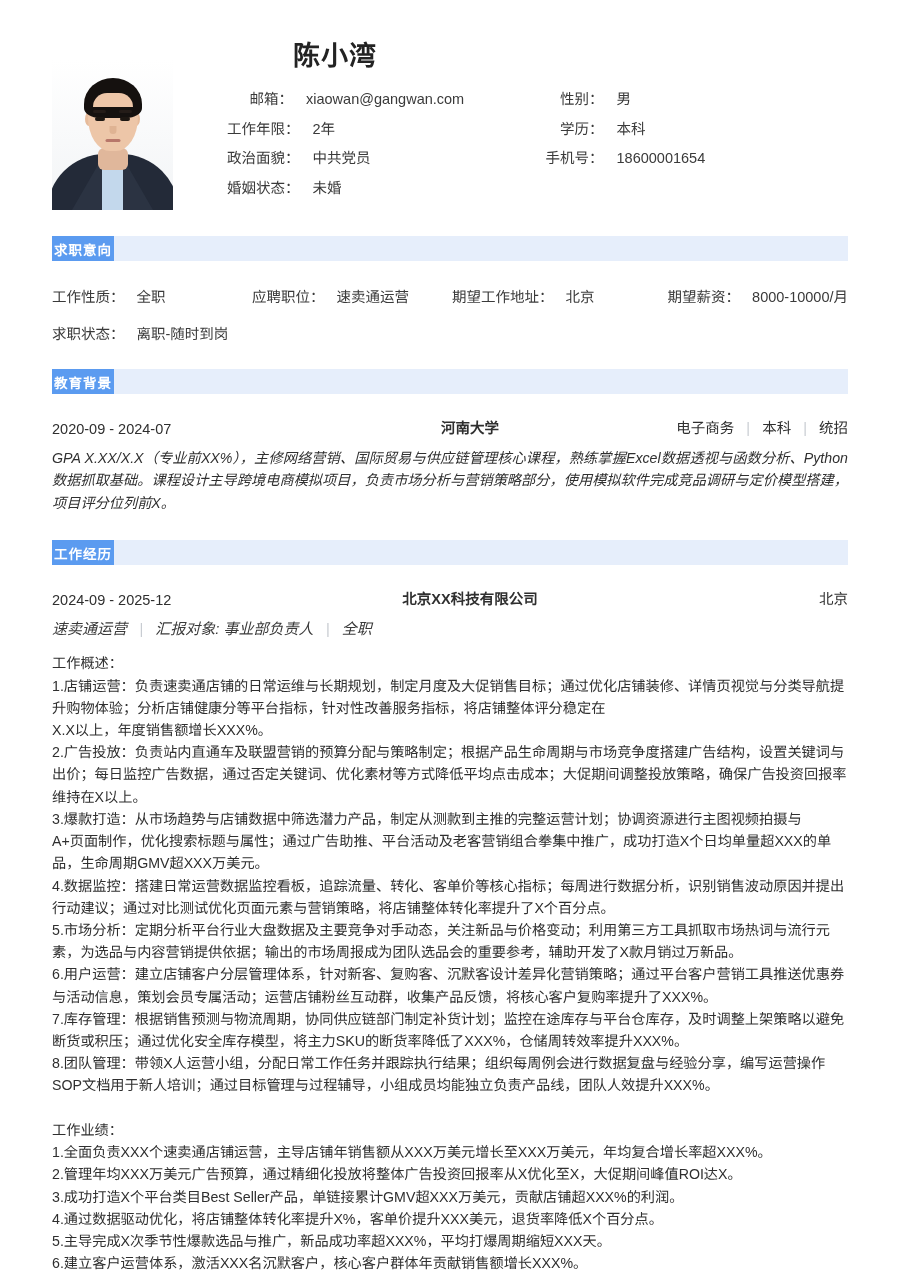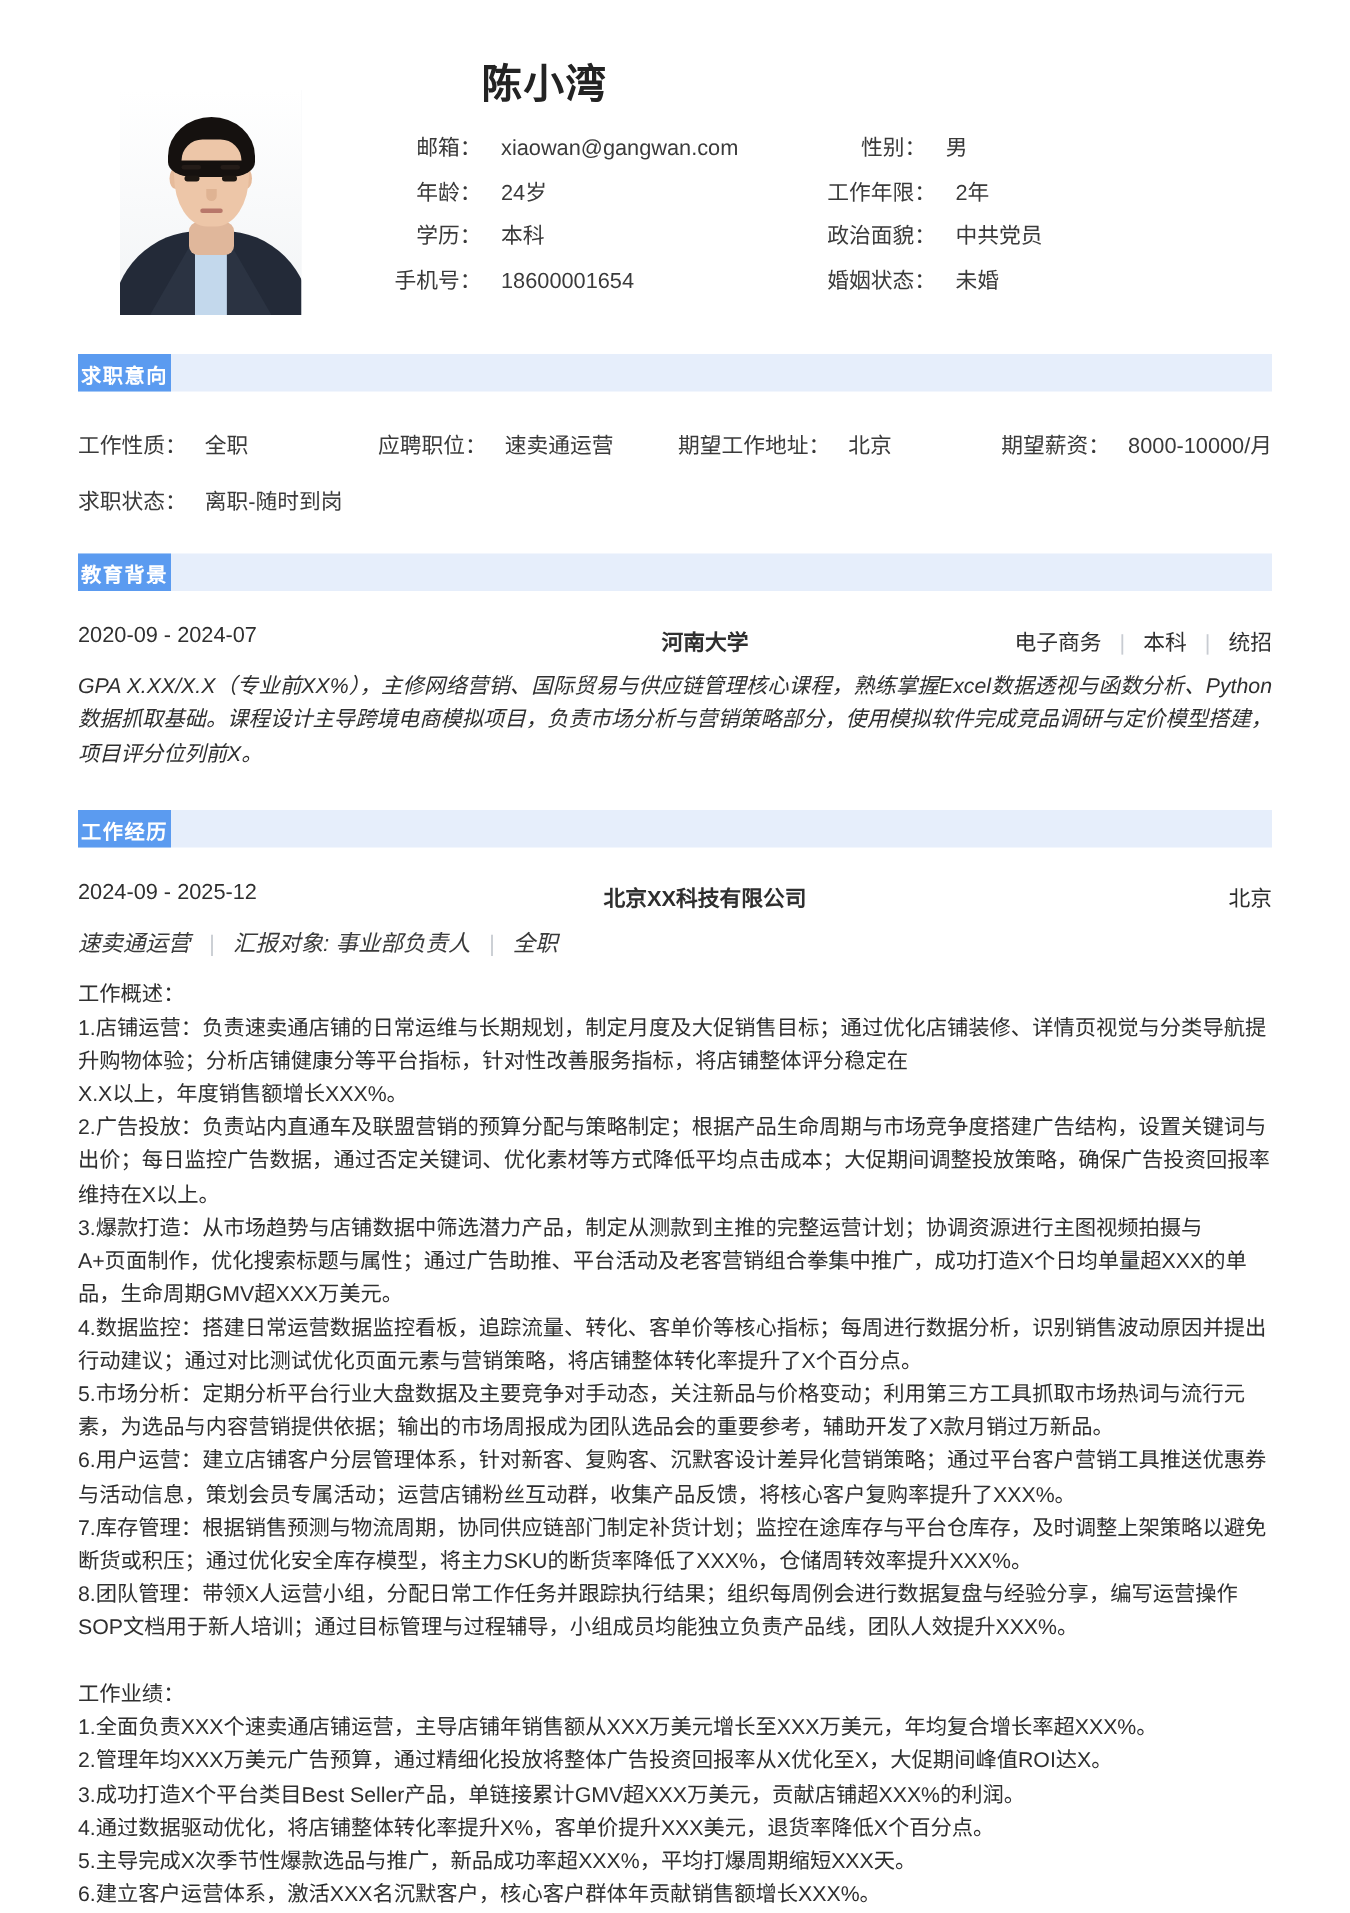--- a/index.html
+++ b/index.html
@@ -21,21 +21,21 @@
     width: 900px;
     height: 1275px;
     background: #fff;
     box-sizing: border-box;
   }
 
   
   .header {
     display: flex;
     align-items: flex-start;
-    padding: 38px 52px 0 80px;
+    padding: 38px 52px 0 52px;
     box-sizing: border-box;
   }
   .photo-wrap {
     width: 121px;
     height: 150px;
     flex: 0 0 121px;
     margin-top: 22px;
     overflow: hidden;
     position: relative;
     background: #f4f6f8;
@@ -237,21 +237,21 @@
     display: flex;
     align-items: center;
     justify-content: center;
     padding: 0 2px;
     box-sizing: border-box;
   }
 
   
   .entry-head {
     display: flex;
-    align-items: flex-start;
+    align-items: flex-end;
     font-size: 14.5px;
     color: #2f2f2f;
     margin-top: 22px;
   }
   .entry-head .date  { flex: 0 0 300px; text-align: left; }
   .entry-head .mid   { flex: 1 1 auto;  text-align: center; font-weight: 600; }
   .entry-head .right { flex: 0 0 260px; text-align: right; }
   .entry-head .right .divider {
     color: #c8ccd2;
     padding: 0 8px;
@@ -342,24 +342,20 @@
 
         <div class="info-item">
           <span class="lbl">邮箱：</span>
           <span class="val">xiaowan@gangwan.com</span>
         </div>
         <div class="info-item col-left">
           <span class="lbl">性别：</span>
           <span class="val">男</span>
         </div>
 
-        <div class="info-item col-left">
-          <span class="lbl">年龄：</span>
-          <span class="val">24岁</span>
-        </div>
         <div class="info-item">
           <span class="lbl">工作年限：</span>
           <span class="val">2年</span>
         </div>
 
         <div class="info-item col-left">
           <span class="lbl">学历：</span>
           <span class="val">本科</span>
         </div>
         <div class="info-item">

